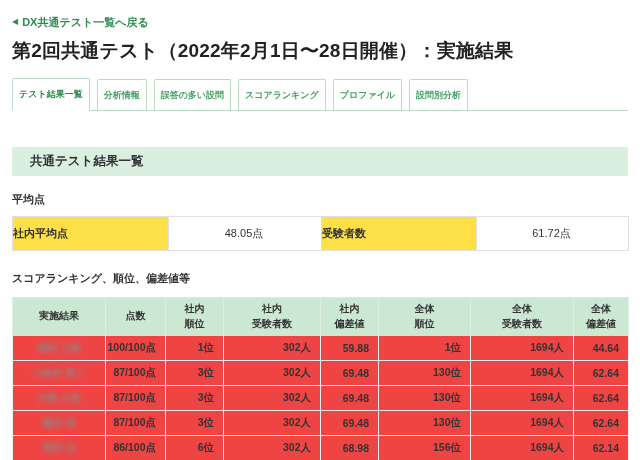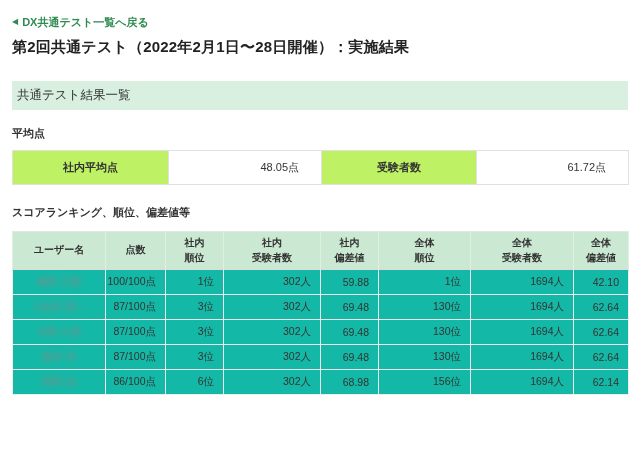--- a/index.html
+++ b/index.html
@@ -6,72 +6,80 @@
   html,body { width:640px; height:460px; overflow:hidden; background:#fff;
     font-family:"Liberation Sans","DejaVu Sans",sans-serif; color:#333; }
   .page { padding:10px 12px 0 12px; width:640px; }
 
   
   .back-link { display:inline-flex; align-items:center; gap:4px; color:#2e8b4f;
     font-size:11px; font-weight:bold; cursor:pointer; }
   .back-link .tri { font-size:8px; line-height:1; }
 
   
-  .page-title { margin-top:8px; font-size:15px; font-weight:bold; color:#222;
+  .page-title { margin-top:8px; font-size:19px; font-weight:bold; color:#222;
     letter-spacing:0.2px; }
 
   
   .tabs { margin-top:14px; display:flex; align-items:flex-end;
     border-bottom:1px solid #b9dcc4; width:616px; }
   .tab { background:#fff; border:1px solid #b9dcc4; border-bottom:none;
     color:#44a164; font-size:9px; font-weight:bold; padding:9px 6px 8px 6px;
     margin-right:7px; cursor:pointer; white-space:nowrap; border-radius:2px 2px 0 0; }
   .tab.active { color:#2e8b4f; margin-bottom:-1px; padding-bottom:9px;
     border-bottom:1px solid #fff; }
 
   
-  .section-bar { margin-top:24px; width:616px; background:#d9f0e0;
-    padding:6px 5px; font-size:12.5px; font-weight:normal; color:#333; }
+  .section-bar { margin-top:36px; width:616px; background:#d9f0e0;
+    padding:6px 18px; font-size:12.5px; font-weight:bold; color:#333; }
 
   .sub-label { margin-top:16px; font-size:11px; font-weight:bold; color:#333; }
 
   
   .avg-table { margin-top:9px; width:616px; border-collapse:collapse;
     table-layout:fixed; }
   .avg-table td { border:1px solid #e0e0e0; height:34px; font-size:11px; }
-  .avg-table td.lbl { background:#bef264; text-align:center; font-weight:bold;font-family:Liberation Mono, monospace; }
-  .avg-table td.val { text-align:right; padding-right:22px; }
+  .avg-table td.lbl { background:#fde047; text-align:left; font-weight:bold;font-family:Liberation Mono, monospace; }
+  .avg-table td.val { text-align:center; padding-right:2px; }
 
   .sub-label2 { margin-top:20px; font-size:11px; font-weight:bold; color:#333; }
 
   
   .res-table { margin-top:11px; width:616px; border-collapse:collapse;
     table-layout:fixed; }
   .res-table th { background:#cbe8d3; font-size:10px; font-weight:bold;
     color:#333; text-align:center; height:38px; line-height:1.55;
     border:1px solid #e0efe5; border-top:1px solid #dfe9e2;
     border-bottom:1px solid #dcdcdc; }
-  .res-table td { background:#14b8a6; border:1px solid #ededed; height:25px;
+  .res-table td { background:#ef4444; border:1px solid #ededed; height:25px;
     font-size:10.5px; color:#333; text-align:right; padding-right:9px;
-    white-space:nowrap; overflow:hidden; }
+    white-space:nowrap; overflow:hidden;font-weight:bold; }
   .res-table td.name { text-align:center; padding-right:0; }
   .res-table td.name span { filter:blur(2.6px); color:#888; font-size:10px; }
 </style>
 </head>
 <body>
 
 <div class="page">
 
   <a class="back-link">
     <span class="tri">◀</span>
     <span>DX共通テスト一覧へ戻る</span>
   </a>
 
   <h1 class="page-title">第2回共通テスト（2022年2月1日〜28日開催）：実施結果</h1>
 
+  <div class="tabs">
+    <div class="tab active">テスト結果一覧</div>
+    <div class="tab">分析情報</div>
+    <div class="tab">誤答の多い設問</div>
+    <div class="tab">スコアランキング</div>
+    <div class="tab">プロファイル</div>
+    <div class="tab">設問別分析</div>
+  </div>
 
   <div class="section-bar">共通テスト結果一覧</div>
 
   <div class="sub-label">平均点</div>
 
   <table class="avg-table">
     <colgroup>
         <col style="width:156px">
         <col style="width:153px">
         <col style="width:155px">
@@ -95,40 +103,40 @@
         <col style="width:60px">
         <col style="width:58px">
         <col style="width:97px">
       <col style="width:58px">
         <col style="width:92px">
         <col style="width:103px">
         <col style="width:55px">
     </colgroup>
     <thead>
       <tr>
-        <th><span>ユーザー名</span></th>
+        <th><span>実施結果</span></th>
         <th><span>点数</span></th>
         <th><span>社内</span><br><span>順位</span></th>
         <th><span>社内</span><br><span>受験者数</span></th>
         <th><span>社内</span><br><span>偏差値</span></th>
         <th><span>全体</span><br><span>順位</span></th>
         <th><span>全体</span><br><span>受験者数</span></th>
         <th><span>全体</span><br><span>偏差値</span></th>
       </tr>
     </thead>
     <tbody>
       <tr>
         <td class="name"><span>柳田 三樹</span></td>
         <td>100/100点</td>
         <td>1位</td>
         <td>302人</td>
         <td>59.88</td>
         <td>1位</td>
         <td>1694人</td>
-        <td>42.10</td>
+        <td>44.64</td>
       </tr>
       <tr>
         <td class="name"><span>小金井 真二</span></td>
         <td>87/100点</td>
         <td>3位</td>
         <td>302人</td>
         <td>69.48</td>
         <td>130位</td>
         <td>1694人</td>
         <td>62.64</td>

